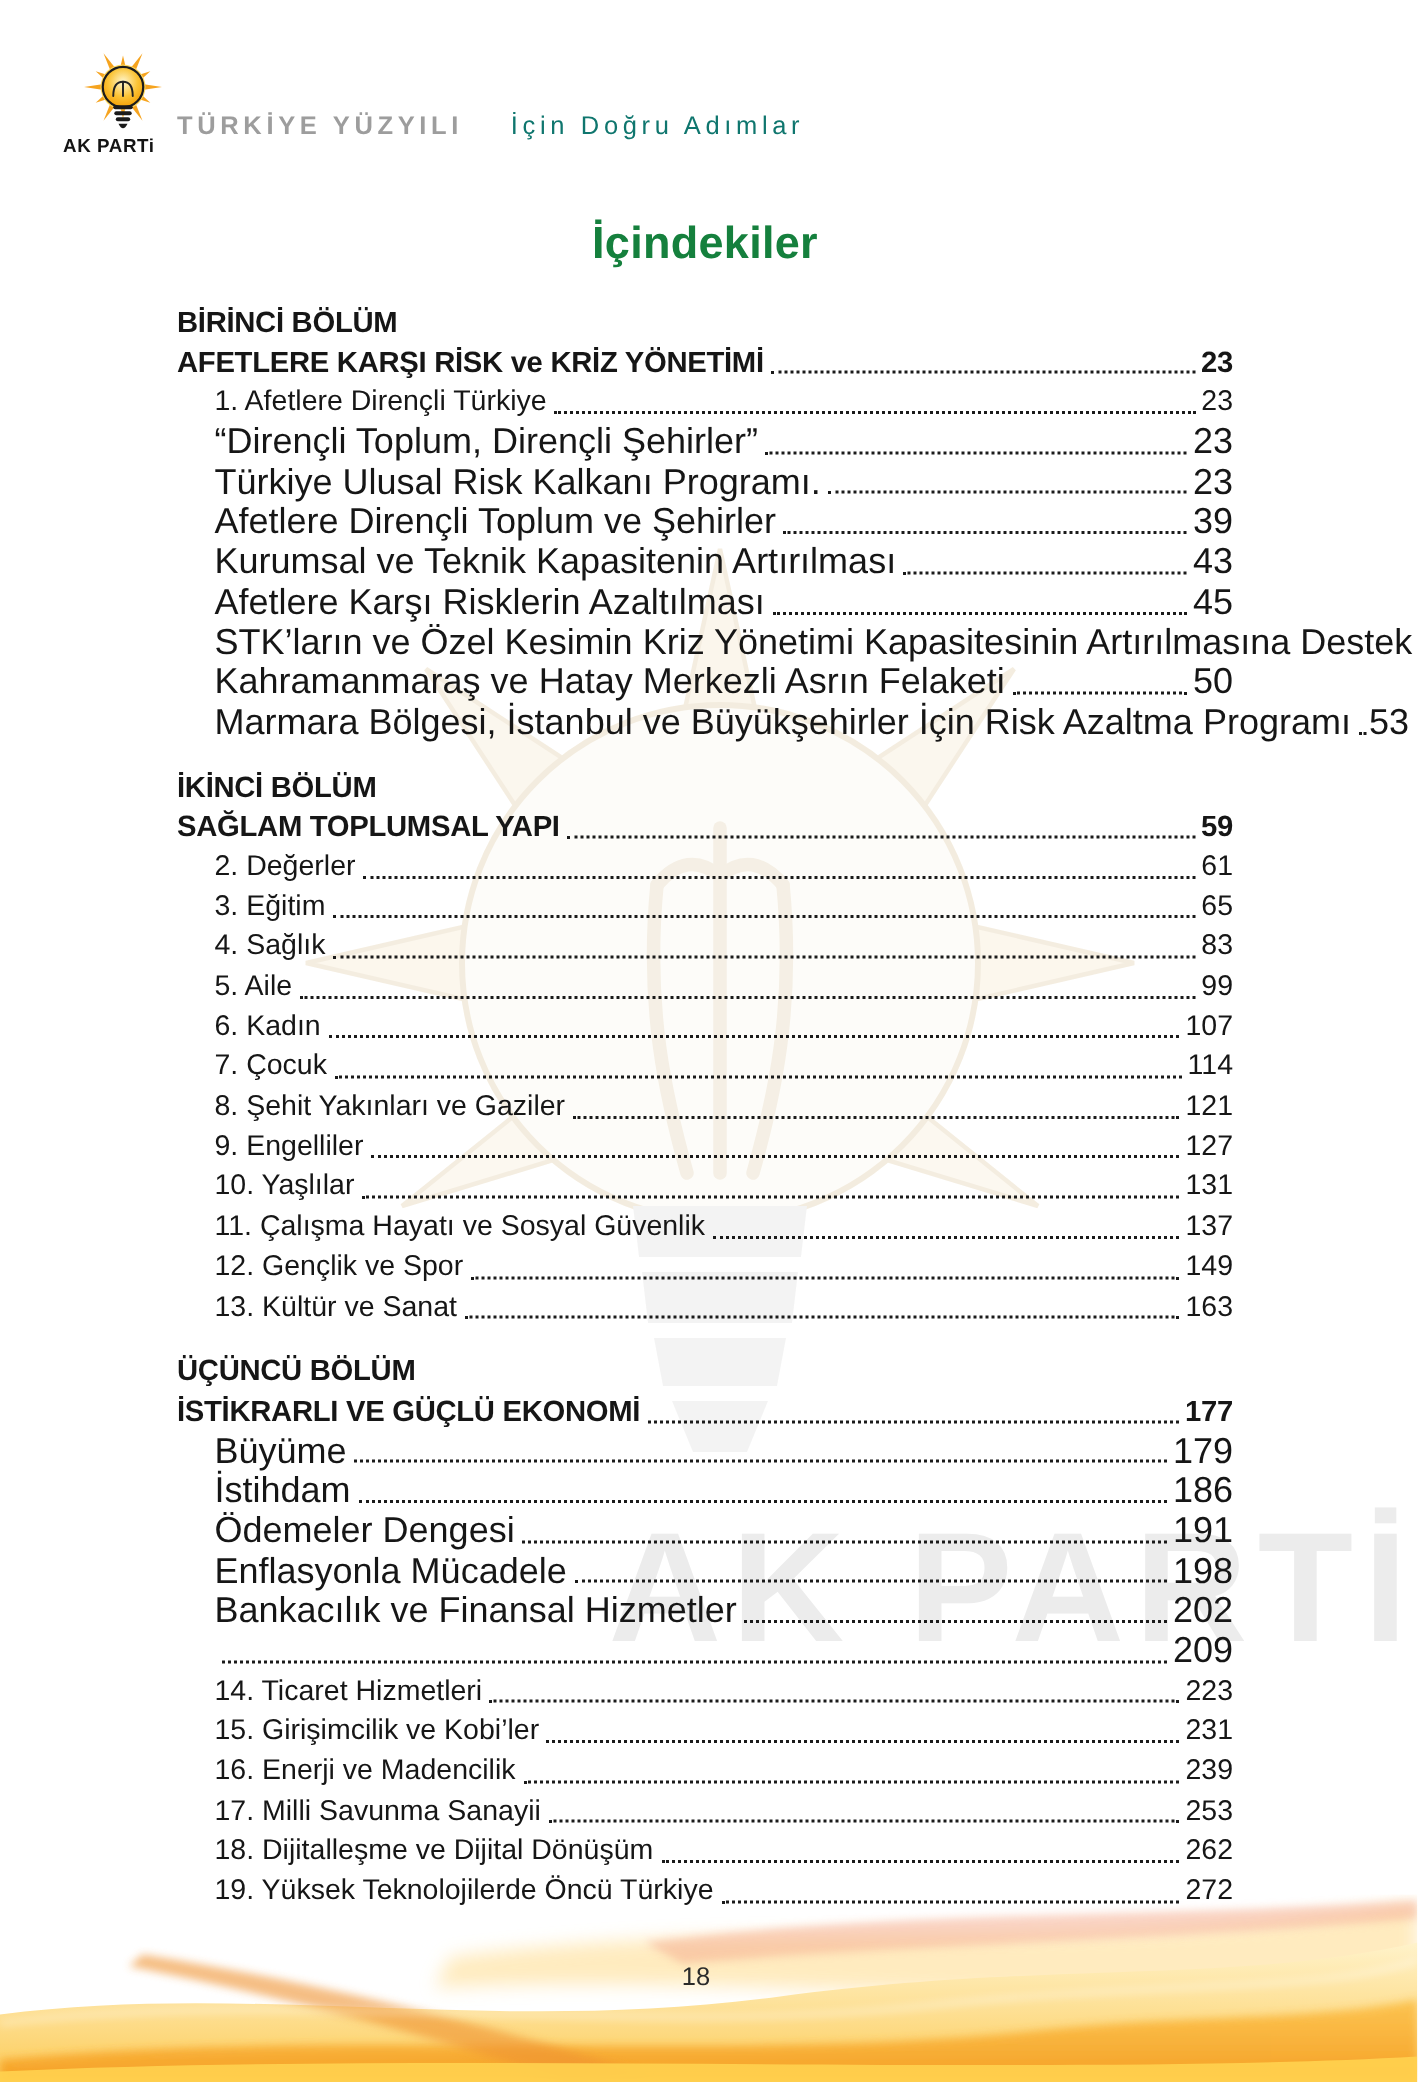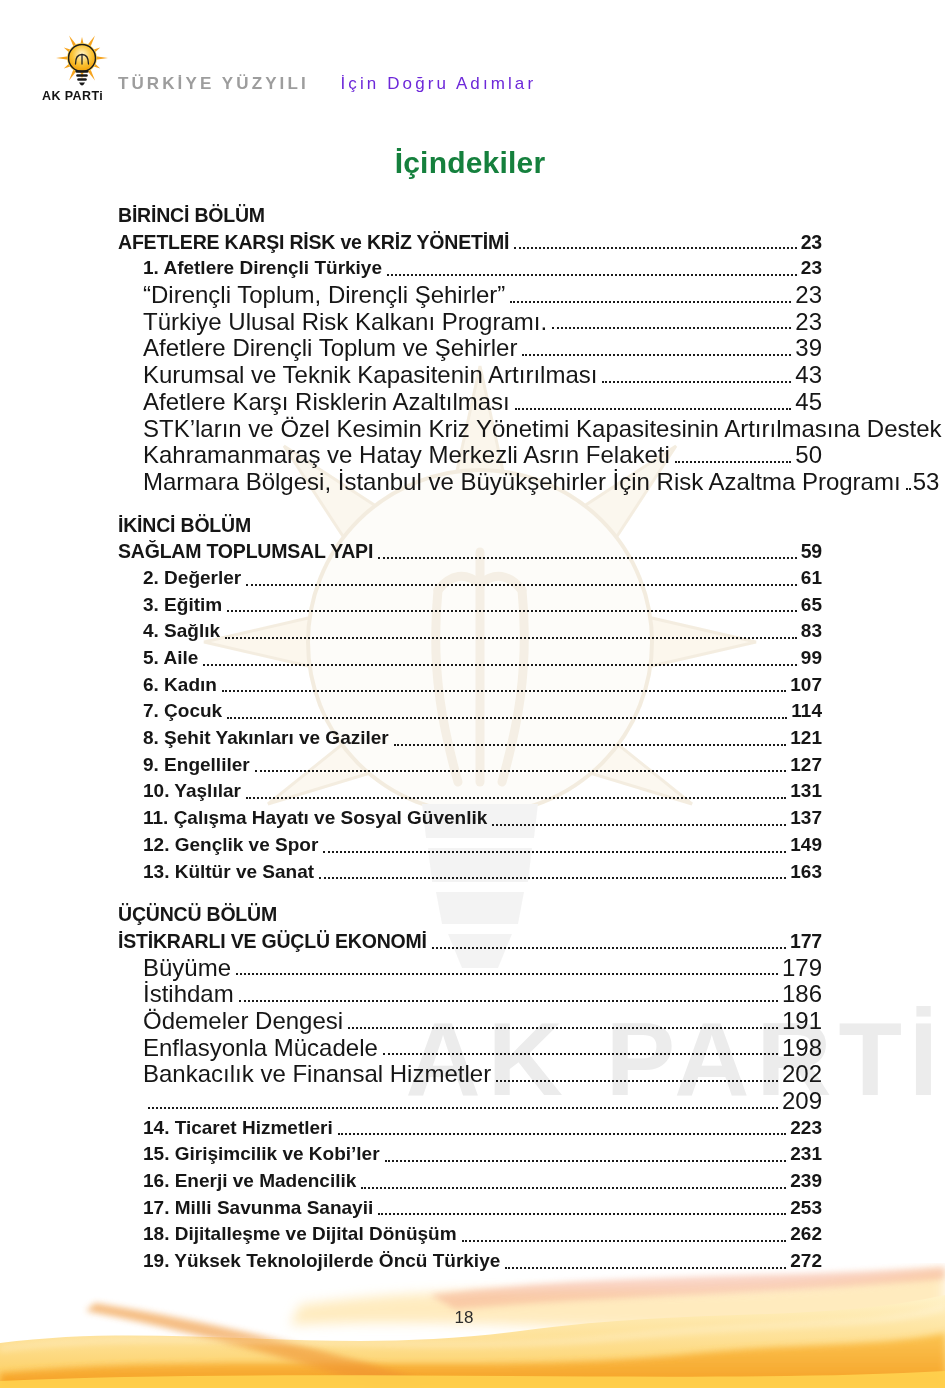--- a/index.html
+++ b/index.html
@@ -6,36 +6,36 @@
   .page{
     position:relative;width:945px;height:1388px;background:#ffffff;
     font-family:"Liberation Sans", sans-serif;color:#161616;overflow:hidden;
   }
   
   .header-logo{position:absolute;left:42px;top:32px;width:82px;text-align:left;z-index:4;}
   .logo-caption{font-size:12.5px;font-weight:700;letter-spacing:.4px;color:#141414;margin-top:-3px;}
   .brand{position:absolute;left:118px;top:74px;font-size:17px;letter-spacing:3.1px;
          color:#a8a8a8;white-space:nowrap;z-index:4;}
   .brand-primary{font-weight:700;color:#9d9d9d;margin-right:24px;}
-  .brand-secondary{font-weight:400;color:#6d28d9;}
+  .brand-secondary{font-weight:400;color:#0f766e;}
   
   .watermark-bulb{position:absolute;left:200px;top:352px;z-index:0;opacity:.6;}
   .watermark-text{position:absolute;left:0;right:0;top:1000px;text-align:right;
     font-size:104px;font-weight:700;letter-spacing:7px;color:#ececec;z-index:0;white-space:nowrap;}
   
   .toc{position:absolute;left:118px;top:146px;width:704px;z-index:2;}
   .title{margin:0 0 22px 0;text-align:center;font-size:30px;font-weight:700;color:#15803d;
          letter-spacing:.2px;}
   .toc-section{margin-top:16px;}
   .toc-section:first-child{margin-top:16px;}
   .part-label{font-size:19.5px;font-weight:700;height:26.7px;line-height:26.7px;letter-spacing:-.2px;}
   .row{display:flex;align-items:baseline;height:26.7px;line-height:26.7px;font-size:19px;white-space:nowrap;}
   .part-row{font-weight:700;font-size:19.5px;letter-spacing:-.2px;}
   .entry{padding-left:25px;}
-  .entry.bold{font-weight:700;}
+  .entry.bold{font-weight:400;}
   .entry.italic{font-weight:400;font-size:24px;}
   .label{flex:0 0 auto;}
   .page-num{flex:0 0 auto;}
   .leader{flex:1 1 auto;position:relative;margin:0 1px;min-width:10px;align-self:stretch;}
   .leader::before{content:"";position:absolute;left:4px;right:3px;bottom:6px;
     border-bottom:2.7px dotted #1a1a1a;}
   .italic .leader::before{border-bottom-width:2.4px;}
   
   .footer-page{position:absolute;left:0;right:17px;top:1308px;text-align:center;
     font-size:17px;color:#2b2b2b;z-index:3;}

